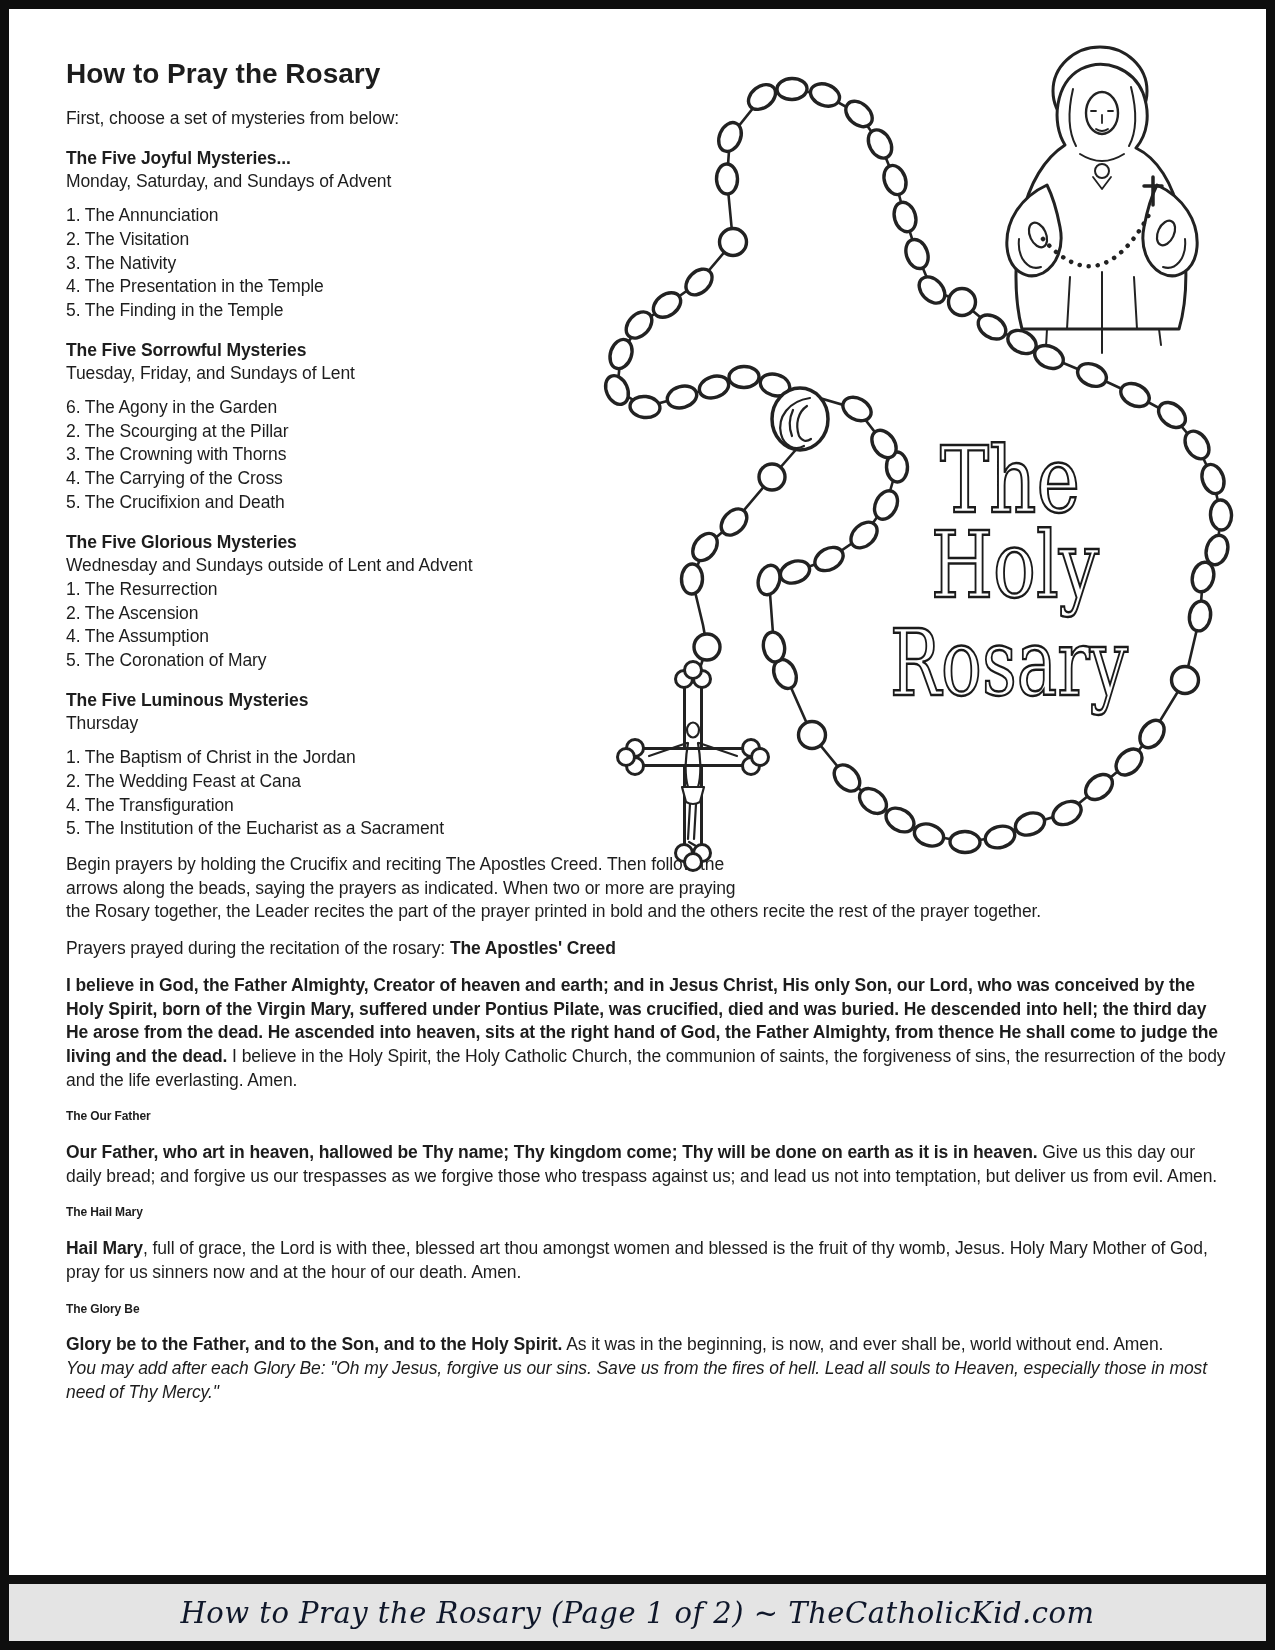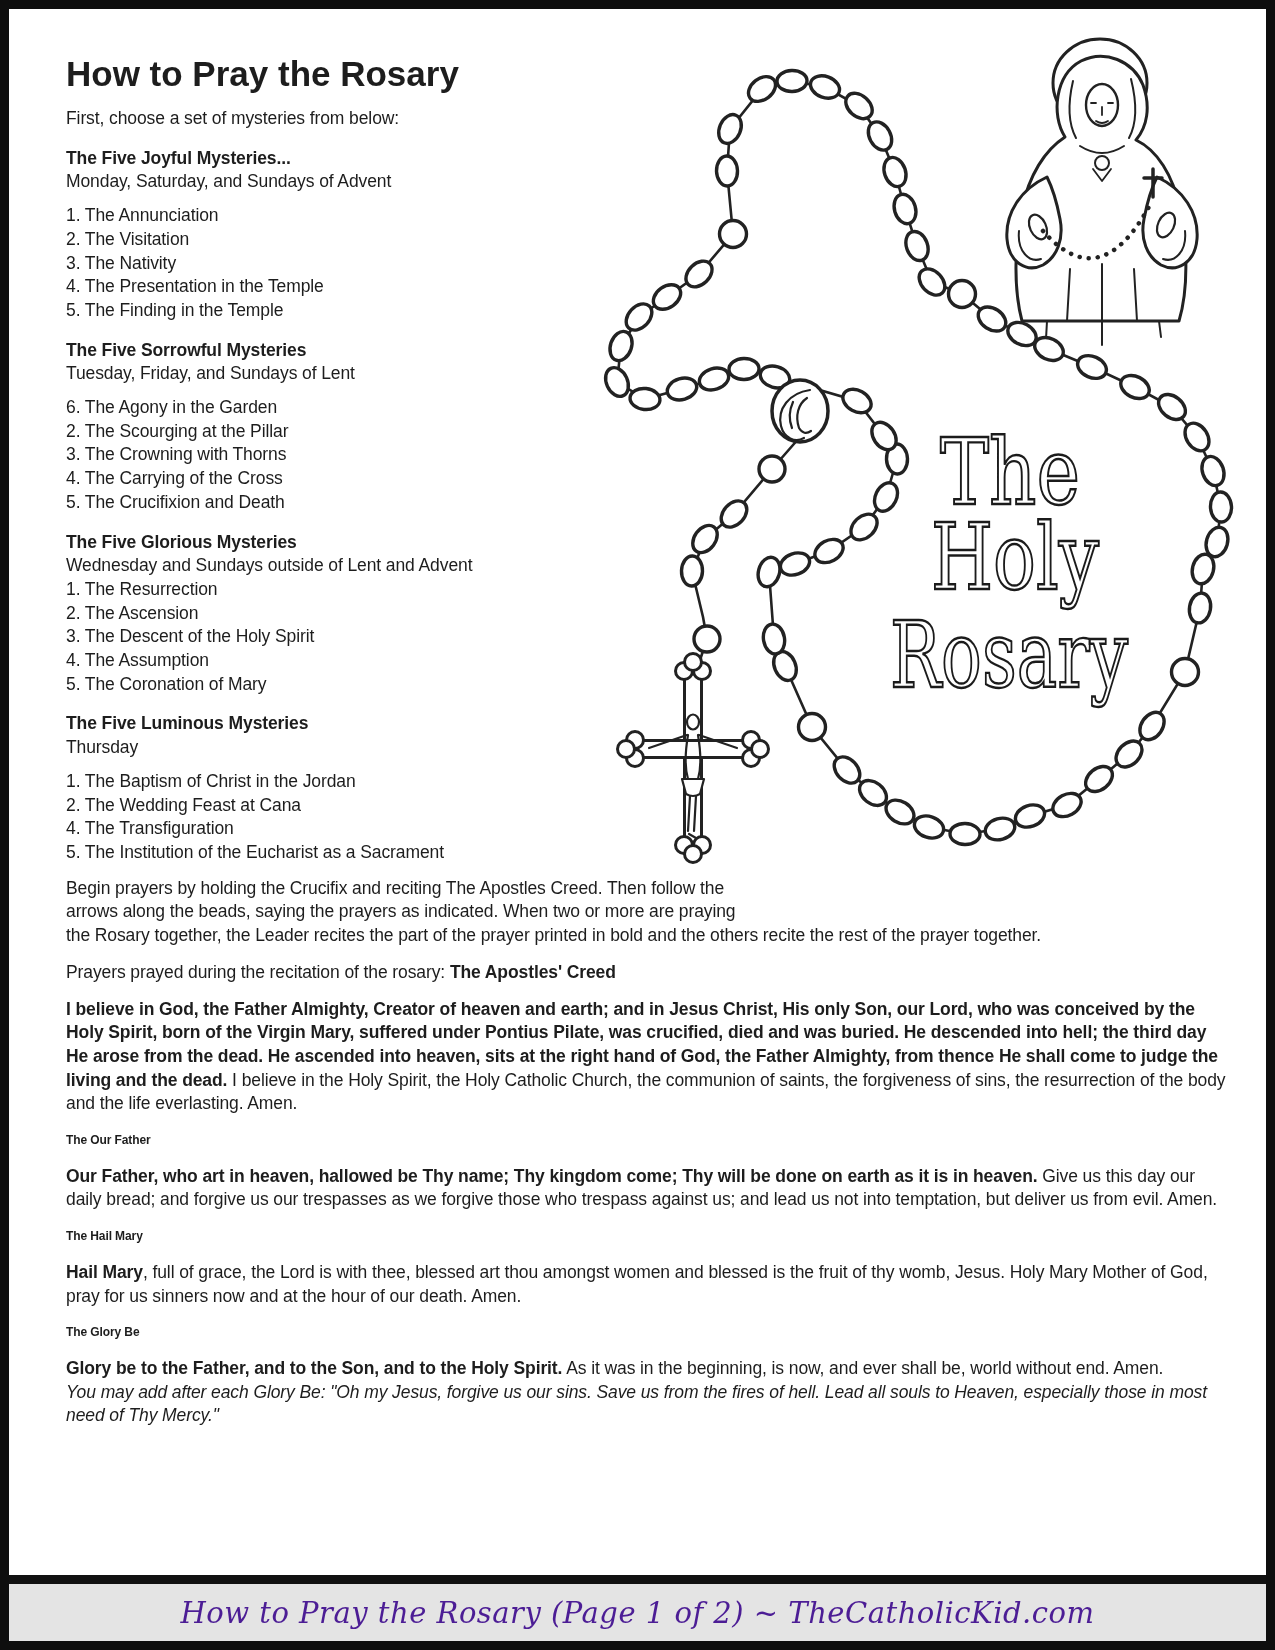--- a/index.html
+++ b/index.html
@@ -14,44 +14,44 @@
     color:#1d1d1d;
   }
   .content{
     position:absolute;
     left:57px;top:0;width:1160px;
     padding-top:46px;
     font-size:17.5px;line-height:23.7px;
     letter-spacing:-0.1px;
   }
   h1.title{
-    font-size:35px;line-height:38px;
+    font-size:28px;line-height:38px;
     margin:0 0 14px 0;font-weight:bold;letter-spacing:0;
   }
   p.intro{margin:0 0 12px 0;}
   .mset{margin:16px 0 12px 0;}
   .mset .mhead{font-weight:bold;}
   .mset .items{margin-top:10px;}
   .mset.tight .items{margin-top:0;}
   .instr{margin:0 0 13px 0;}
   p.para{margin:0 0 13px 0;}
   h2.phead{font-size:12px;line-height:23.7px;font-weight:bold;margin:0 0 12px 0;}
   .note{font-style:italic;}
   .glory-block{margin:0 0 13px 0;}
   .footer-bar{
     position:absolute;left:0;right:0;bottom:0;
     height:57px;
     background:#e4e4e4;
     border-top:9px solid #111111;
     display:flex;align-items:center;justify-content:center;
     font-family:"DejaVu Serif", serif;
     font-style:italic;
-    font-size:29px;color:#4c1d95;letter-spacing:0.5px;
-  }
-  .rosary-wrap{position:absolute;left:558px;top:10px;width:672px;height:856px;}
+    font-size:29px;color:#0f172a;letter-spacing:0.5px;
+  }
+  .rosary-wrap{position:absolute;left:558px;top:18px;width:672px;height:856px;}
   svg text.wordmark{
     font-family:"DejaVu Serif", serif;
     fill:#ffffff;stroke:#1b1b1b;stroke-width:2.4px;
     font-size:92px;
   }
 </style>
 </head>
 <body>
 
 <div class="page">
@@ -83,21 +83,20 @@
         <div>5. The Crucifixion and Death</div>
       </div>
     </div>
 
     <div class="mset tight">
       <div class="mhead">The Five Glorious Mysteries</div>
       <div class="mdays">Wednesday and Sundays outside of Lent and Advent</div>
       <div class="items">
         <div>1. The Resurrection</div>
         <div>2. The Ascension</div>
-        <div>3. The Descent of the Holy Spirit</div>
         <div>4. The Assumption</div>
         <div>5. The Coronation of Mary</div>
       </div>
     </div>
 
     <div class="mset">
       <div class="mhead">The Five Luminous Mysteries</div>
       <div class="mdays">Thursday</div>
       <div class="items">
         <div>1. The Baptism of Christ in the Jordan</div>

